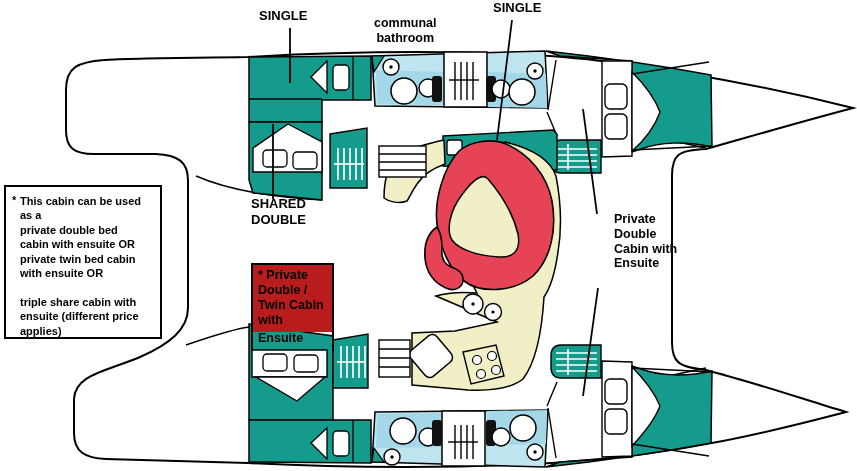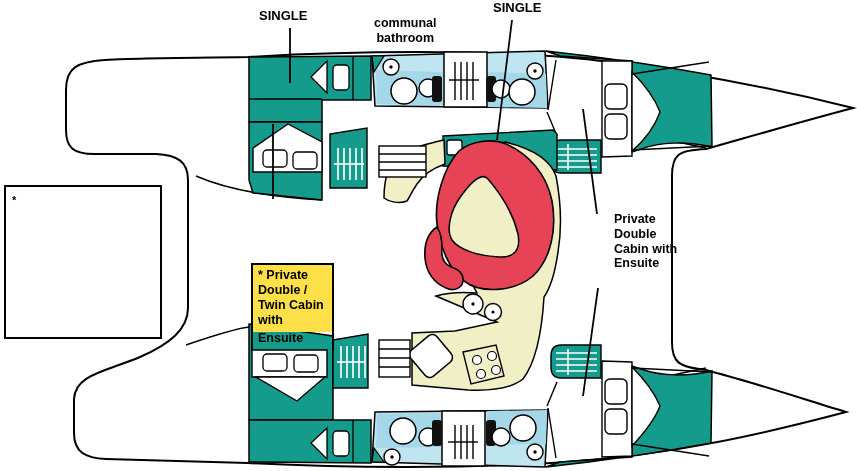--- a/index.html
+++ b/index.html
@@ -11,21 +11,21 @@
   .communal{left:374px;top:16px;font-size:12.5px;text-align:center;}
   .single-stbd{left:493px;top:0px;font-size:13px;}
   .shared{left:251px;top:196px;font-size:13px;line-height:1.25;}
   .private{left:614px;top:212px;font-size:12.5px;line-height:1.18;}
   .info-box{position:absolute;left:4px;top:185px;width:154px;height:150px;
             border:2px solid #000;background:#fff;}
   .info-star{position:absolute;left:6px;top:7px;font-size:11px;font-weight:bold;}
   .info-text{position:absolute;left:14px;top:7px;font-size:11px;font-weight:bold;
              line-height:14.4px;white-space:pre-line;}
   .cabin-box{position:absolute;left:251px;top:263px;width:74px;height:64px;
-             border:2px solid #000;border-bottom:none;background:#fde047;
+             border:2px solid #000;border-bottom:none;background:#b91c1c;
              padding:3px 0 0 5px;font-size:12.5px;line-height:15px;font-weight:bold;
              white-space:pre-line;}
   .cabin-box-ext{position:absolute;left:251px;top:330px;width:74px;height:20px;
              border-left:2px solid #000;border-right:2px solid #000;
              padding:1px 0 0 5px;font-size:12.5px;font-weight:bold;color:#000;}
 </style>
 </head>
 <body>
 
 <div class="stage">
@@ -231,27 +231,39 @@
     <path d="M273,199 V124"></path>
     <path d="M597,214 L583,109"></path>
     <path d="M598,288 L583,396"></path>
   </g>
 </svg>
 
 <div class="lbl single-port">SINGLE</div>
 <div class="lbl communal">communal
 bathroom</div>
 <div class="lbl single-stbd">SINGLE</div>
+<div class="lbl shared">SHARED
+DOUBLE</div>
 <div class="lbl private">Private
 Double
 Cabin with
 Ensuite</div>
 
 <div class="info-box">
   <span class="info-star">*</span>
+  <div class="info-text">This cabin can be used
+as a
+private double bed
+cabin with ensuite OR
+private twin bed cabin
+with ensuite OR
+
+triple share cabin with
+ensuite (different price
+applies)</div>
 </div>
 
 <div class="cabin-box">* Private
 Double /
 Twin Cabin
 with</div>
 <div class="cabin-box-ext">Ensuite</div>
 
 </div>
 

